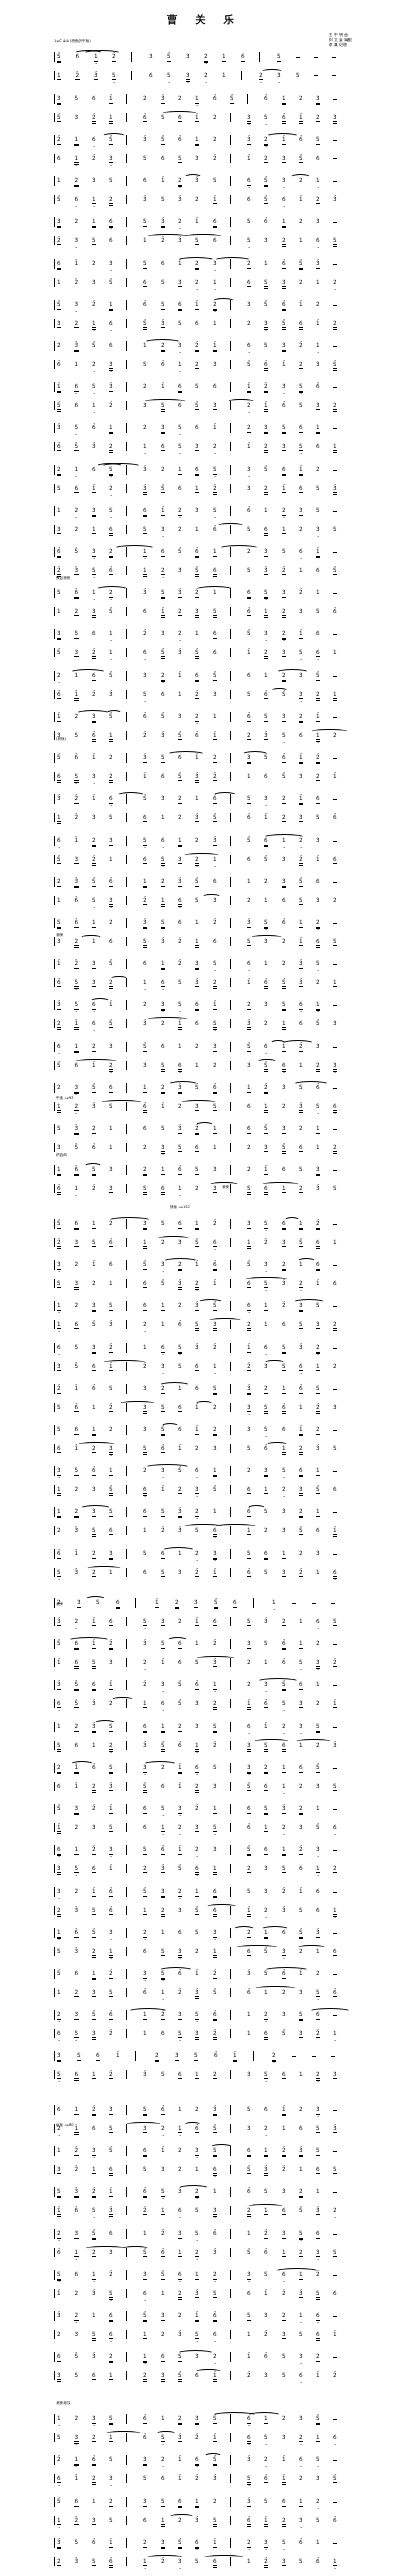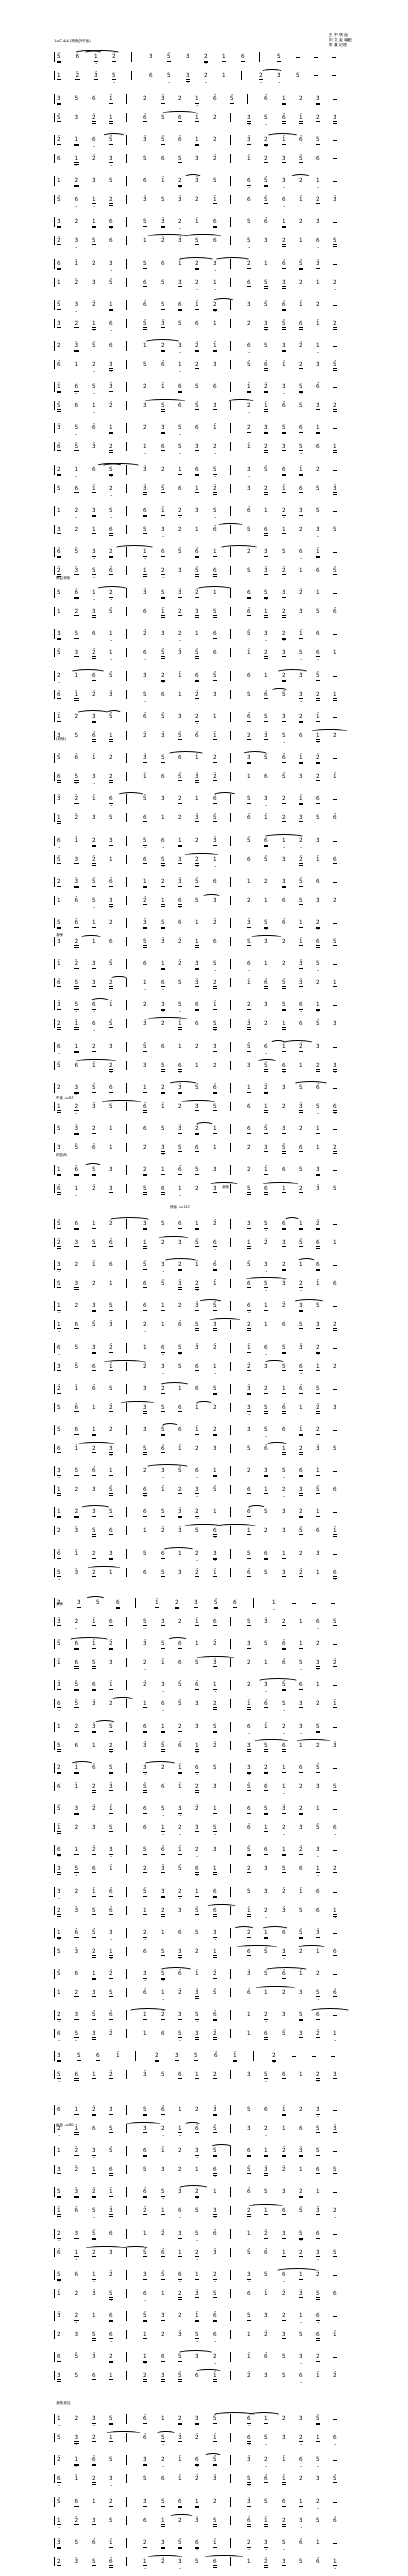--- a/index.html
+++ b/index.html
@@ -139,20 +139,21 @@
     border-left: 0.5px solid transparent;
     border-right: 0.5px solid transparent;
     border-radius: 50% / 100% 100% 0 0;
   }
 </style>
 </head>
 <body>
 
 <div class="page">
 
+  <div class="title">曹   关   乐</div>
 
   <div class="credits">
     <div>王 中 明 曲</div>
     <div>刘 文 金 编配</div>
     <div>李  真  记谱</div>
   </div>
 
   <div class="tempo-mark">1=C  4/4  (稍快的中板)</div>
 
   <div class="sheet" id="sheet">

